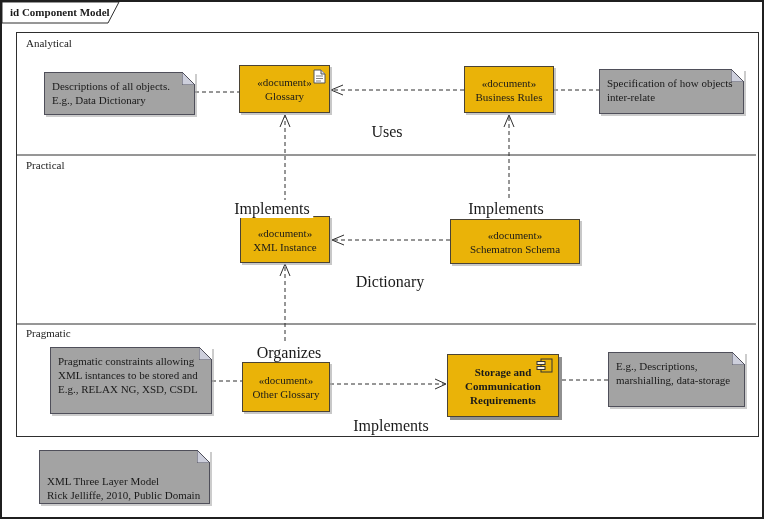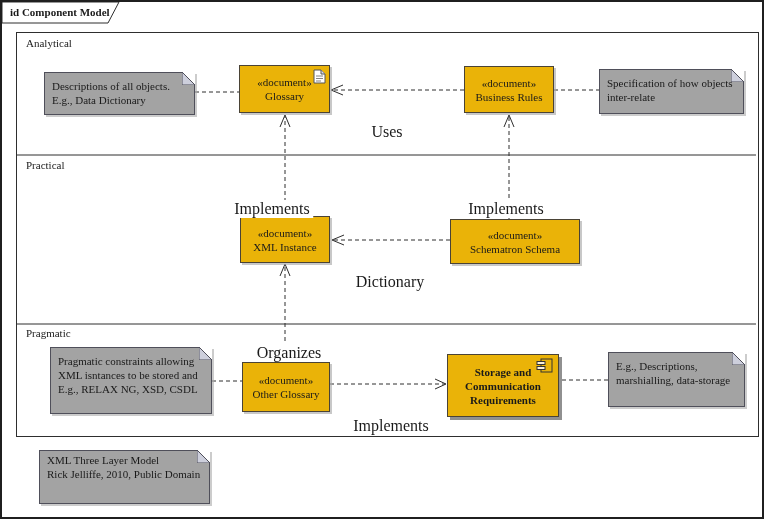--- a/index.html
+++ b/index.html
@@ -173,21 +173,21 @@
 
   <div class="note" style="left:606px;top:350px;width:137px;height:55px">
     <svg class="fold" width="13" height="13">
       <path d="M0,0 L13,13 L13,0 Z" fill="#ffffff"></path>
       <path d="M0,0 L13,13 L0,13 Z" fill="#CDCFDC" stroke="#4f4f5a" stroke-width="1"></path>
     </svg>
     <div class="note-line">E.g., Descriptions,</div>
     <div class="note-line">marshialling, data-storage</div>
   </div>
 
-  <div class="note" style="left:37px;top:448px;width:171px;height:54px;padding-top:2px">
+  <div class="note" style="left:37px;top:448px;width:171px;height:54px;padding-top:23px">
     <svg class="fold" width="13" height="13">
       <path d="M0,0 L13,13 L13,0 Z" fill="#ffffff"></path>
       <path d="M0,0 L13,13 L0,13 Z" fill="#CDCFDC" stroke="#4f4f5a" stroke-width="1"></path>
     </svg>
     <div class="note-line">XML Three Layer Model</div>
     <div class="note-line">Rick Jelliffe, 2010, Public Domain</div>
   </div>
 
   <div class="conn-label" style="left:385px;top:82px">Uses</div>
   <div class="conn-label" style="left:270px;top:159px">Implements</div>

